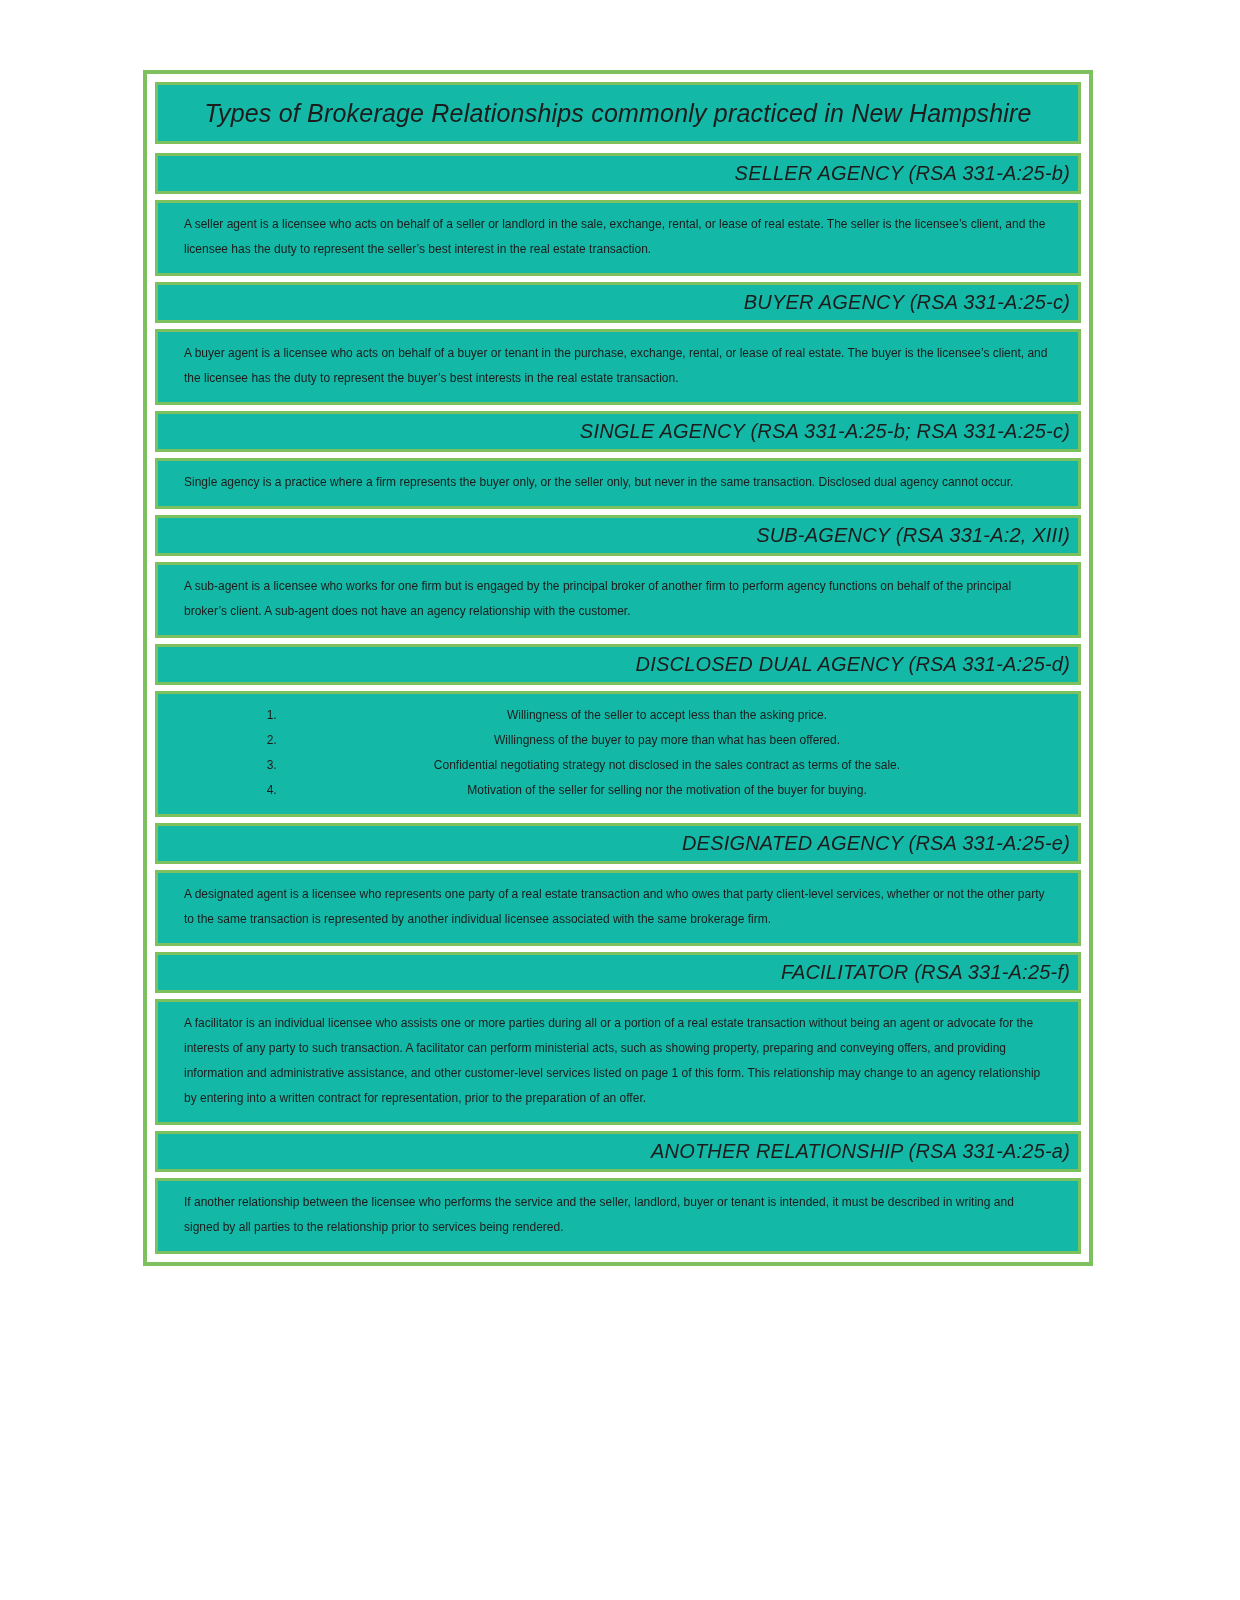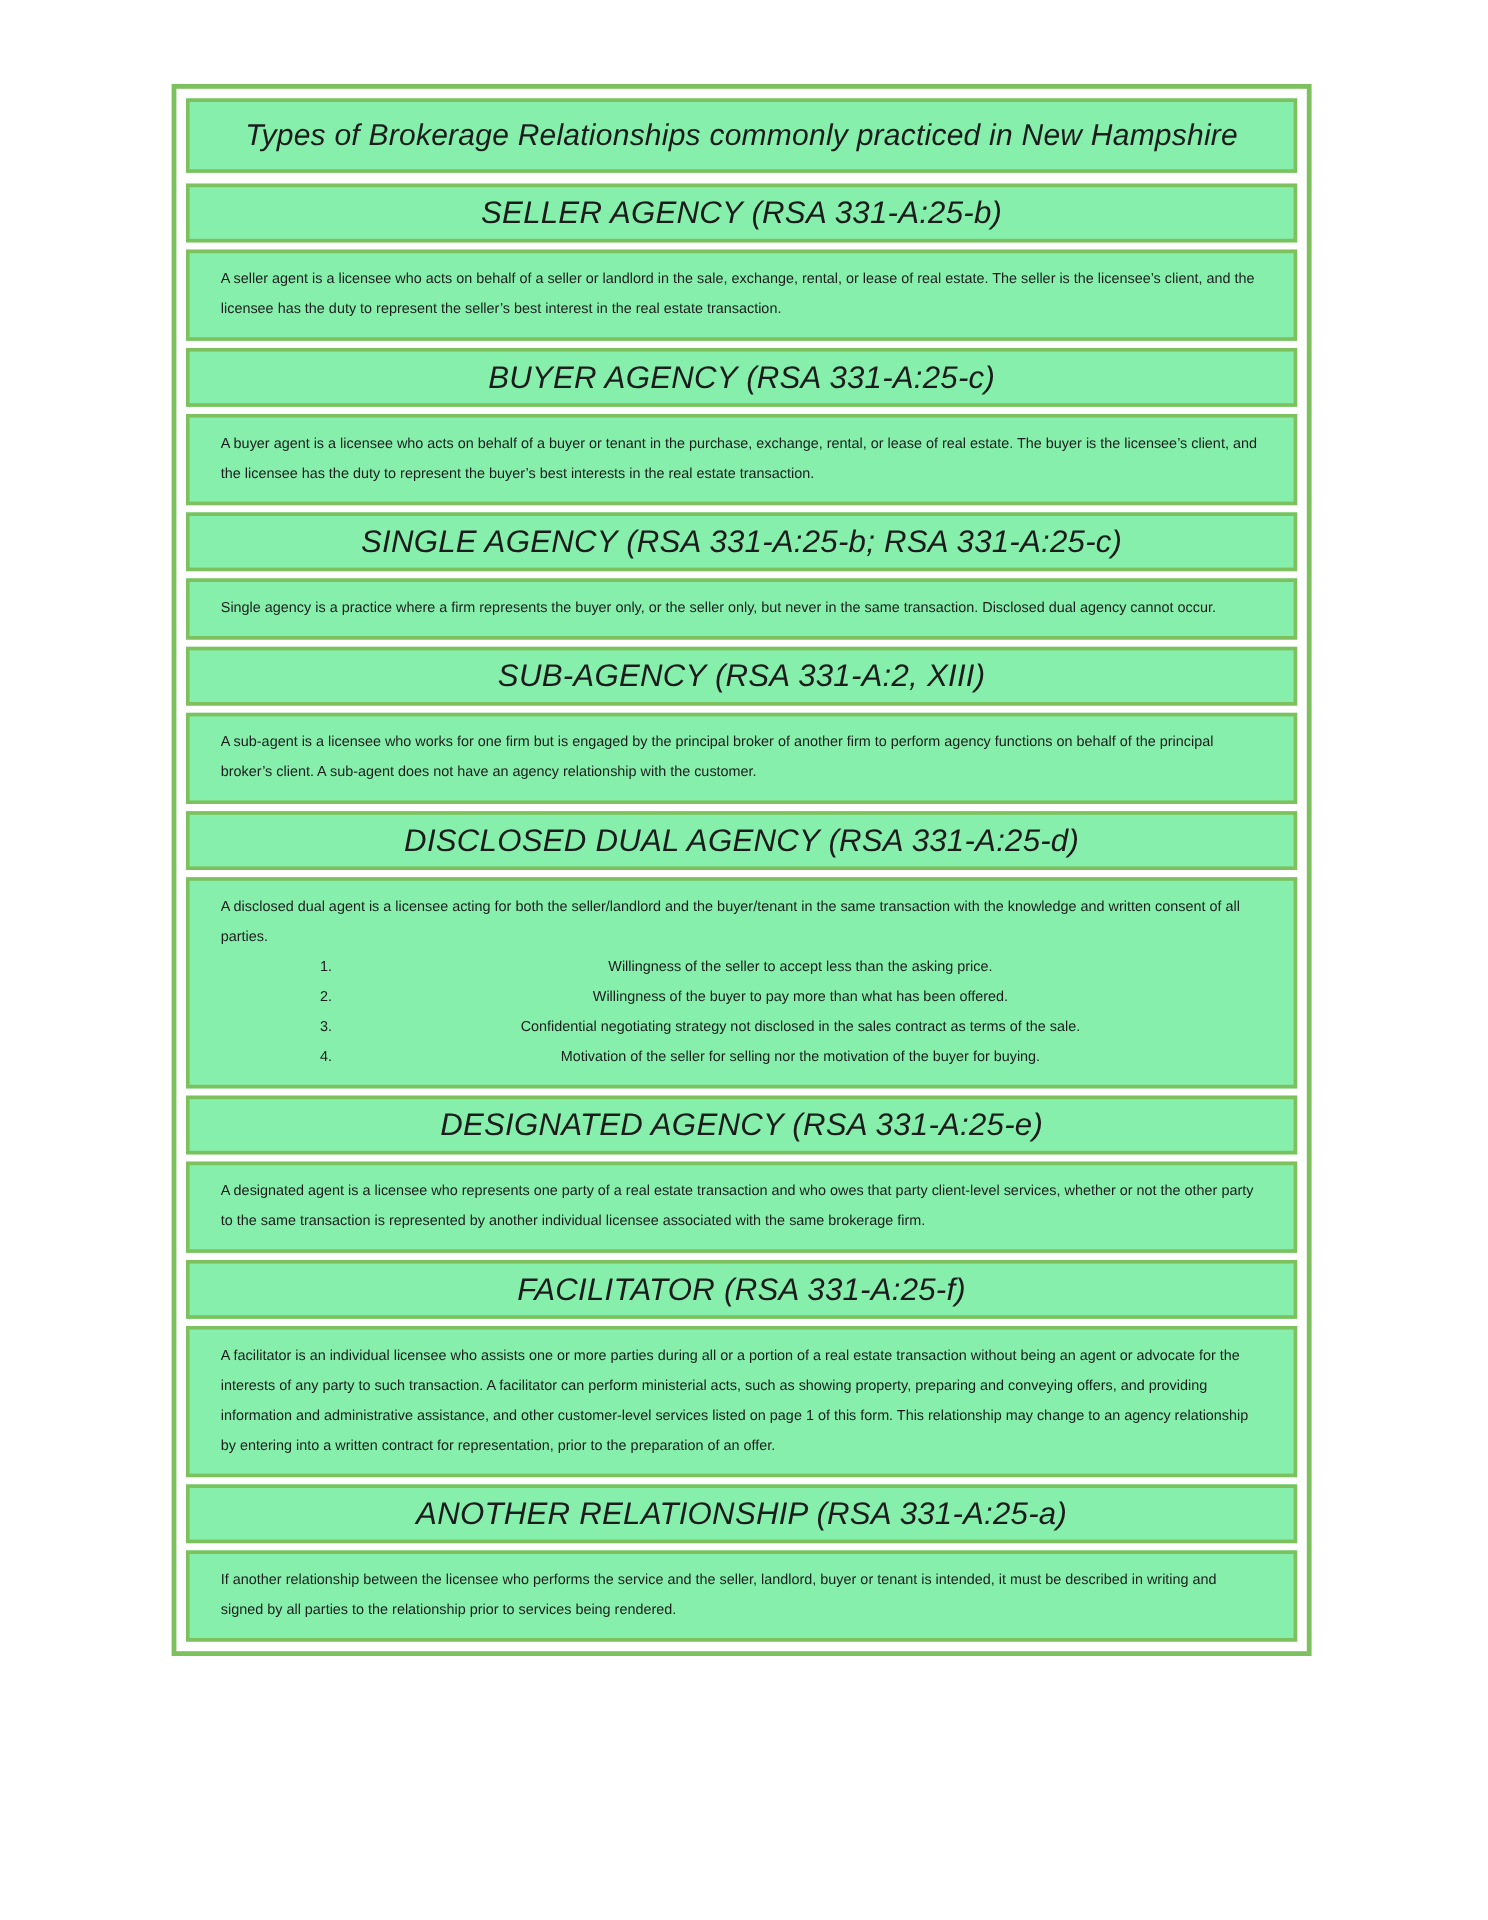--- a/index.html
+++ b/index.html
@@ -25,37 +25,37 @@
     border:4px solid var(--green);
     background:#ffffff;
     padding:8px;
     display:flex;
     flex-direction:column;
     gap:6px;
   }
   .box{
     box-sizing:border-box;
     border:3px solid var(--green);
-    background:#86efac;
+    background:#14b8a6;
   }
   .title-box{
     padding:14px 10px 13px 10px;
     text-align:center;
     margin-bottom:3px;
   }
   .title-text{
     font-style:italic;
     font-size:25px;
     letter-spacing:0.2px;
   }
   .header-box{
     padding:6px 8px;
-    text-align:center;
+    text-align:right;
     font-style:italic;
-    font-size:26px;
+    font-size:20px;
     letter-spacing:0.2px;
   }
   .body-box{
     padding:9px 26px 11px 26px;
     font-size:12px;
     line-height:25px;
     text-align:left;
   }
   .body-box p{
     margin:0;
@@ -82,21 +82,20 @@
   </div>
   <div style="display:contents"><div class="box header-box">SELLER AGENCY (RSA 331-A:25-b)</div><div class="box body-box">
         <p>A seller agent is a licensee who acts on behalf of a seller or landlord in the sale, exchange, rental, or lease of real estate. The seller is the licensee’s client, and the licensee has the duty to represent the seller’s best interest in the real estate transaction.</p>
       </div><div class="box header-box">BUYER AGENCY (RSA 331-A:25-c)</div><div class="box body-box">
         <p>A buyer agent is a licensee who acts on behalf of a buyer or tenant in the purchase, exchange, rental, or lease of real estate. The buyer is the licensee’s client, and the licensee has the duty to represent the buyer’s best interests in the real estate transaction.</p>
       </div><div class="box header-box">SINGLE AGENCY (RSA 331-A:25-b; RSA 331-A:25-c)</div><div class="box body-box">
         <p>Single agency is a practice where a firm represents the buyer only, or the seller only, but never in the same transaction. Disclosed dual agency cannot occur.</p>
       </div><div class="box header-box">SUB-AGENCY (RSA 331-A:2, XIII)</div><div class="box body-box">
         <p>A sub-agent is a licensee who works for one firm but is engaged by the principal broker of another firm to perform agency functions on behalf of the principal broker’s client. A sub-agent does not have an agency relationship with the customer.</p>
       </div><div class="box header-box">DISCLOSED DUAL AGENCY (RSA 331-A:25-d)</div><div class="box body-box">
-        <p>A disclosed dual agent is a licensee acting for both the seller/landlord and the buyer/tenant in the same transaction with the knowledge and written consent of all parties.</p>
         <ol>
           <li>Willingness of the seller to accept less than the asking price.</li>
           <li>Willingness of the buyer to pay more than what has been offered.</li>
           <li>Confidential negotiating strategy not disclosed in the sales contract as terms of the sale.</li>
           <li>Motivation of the seller for selling nor the motivation of the buyer for buying.</li>
         </ol>
       </div><div class="box header-box">DESIGNATED AGENCY (RSA 331-A:25-e)</div><div class="box body-box">
         <p>A designated agent is a licensee who represents one party of a real estate transaction and who owes that party client-level services, whether or not the other party to the same transaction is represented by another individual licensee associated with the same brokerage firm.</p>
       </div><div class="box header-box">FACILITATOR (RSA 331-A:25-f)</div><div class="box body-box">
         <p>A facilitator is an individual licensee who assists one or more parties during all or a portion of a real estate transaction without being an agent or advocate for the interests of any party to such transaction. A facilitator can perform ministerial acts, such as showing property, preparing and conveying offers, and providing information and administrative assistance, and other customer-level services listed on page 1 of this form. This relationship may change to an agency relationship by entering into a written contract for representation, prior to the preparation of an offer.</p>

